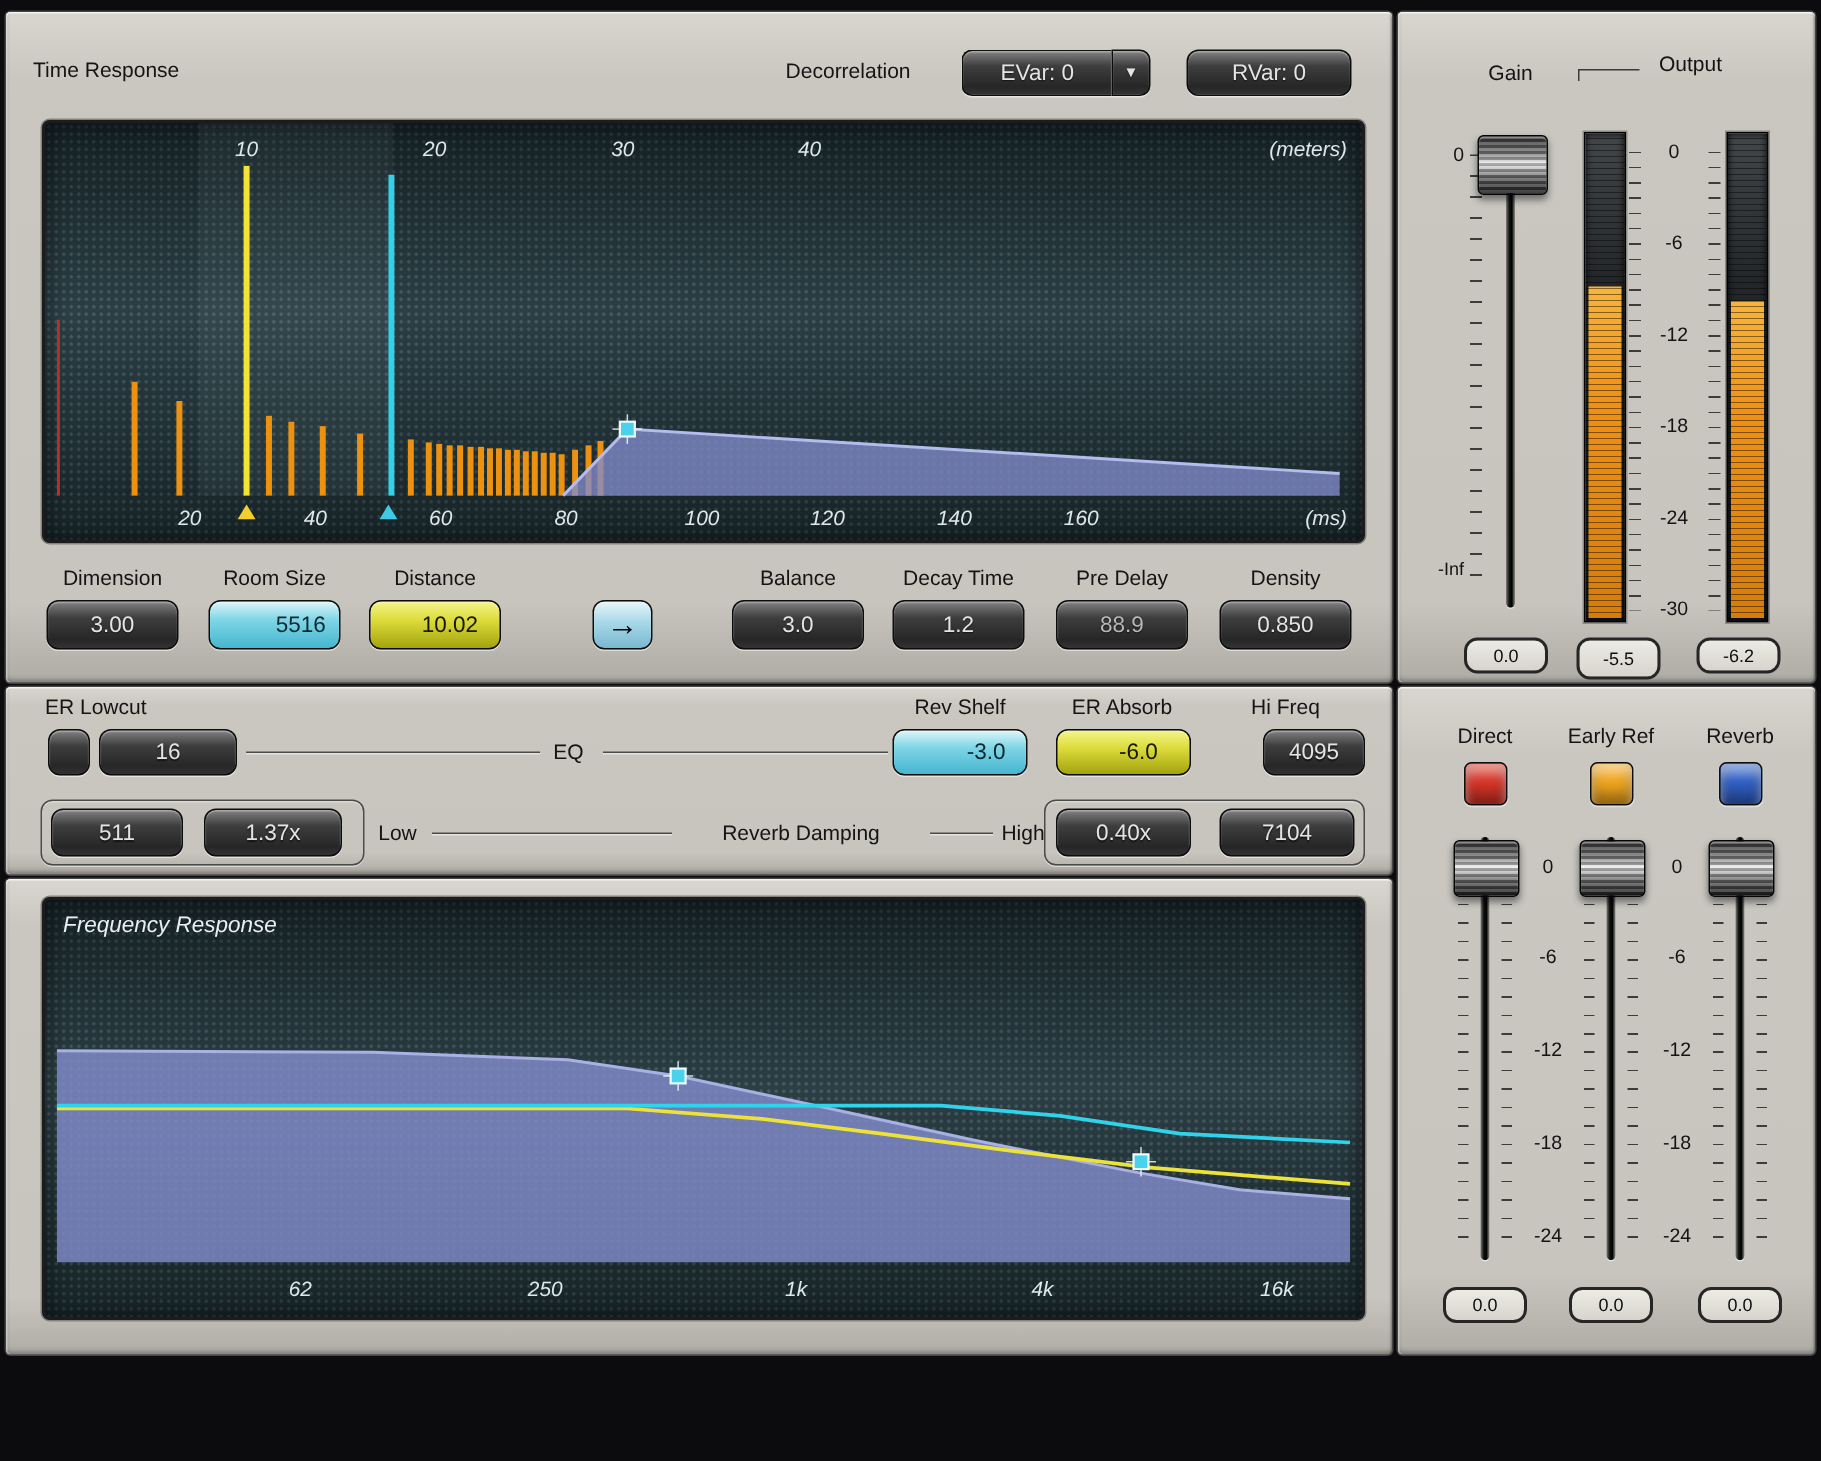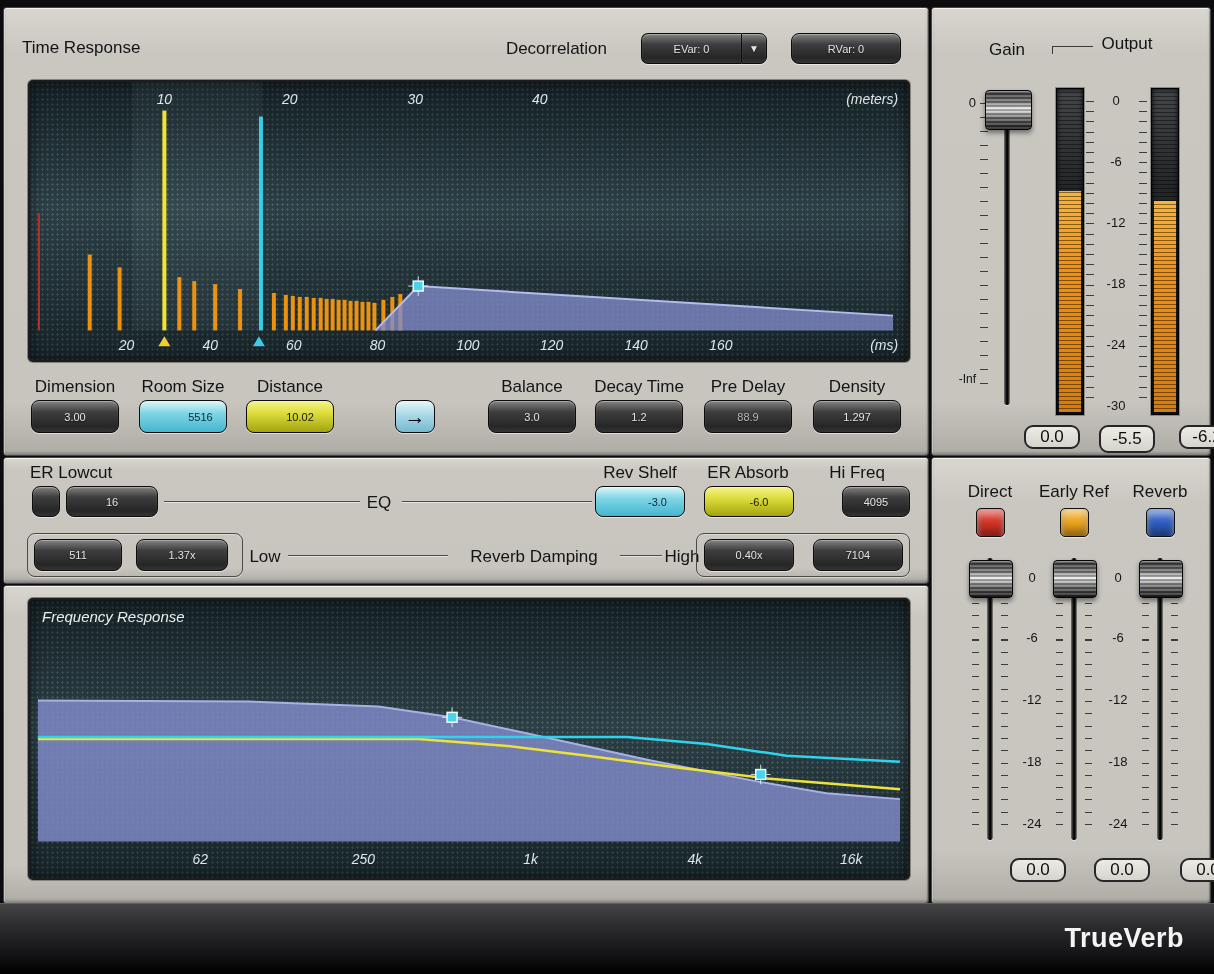--- a/index.html
+++ b/index.html
@@ -2,41 +2,41 @@
 <html><head>
 <meta charset="utf-8">
 <style>
   html,body{margin:0;padding:0;background:#000;}
   #root{position:relative;width:1214px;height:974px;background:#0c0c0e;overflow:hidden;
         font-family:"Liberation Sans",sans-serif;-webkit-font-smoothing:antialiased;}
   .panel{position:absolute;border-radius:3px;
     background:linear-gradient(180deg,#d8d6cf,#c9c7c0 10%,#c7c5be 88%,#aeaca5);
     box-shadow:inset 0 1px 0 rgba(255,255,255,.75),inset 1px 0 0 rgba(255,255,255,.4),
                inset -1px 0 0 rgba(0,0,0,.18),inset 0 -2px 3px rgba(0,0,0,.28),0 0 0 1px #454543;}
-  .lbl{position:absolute;font-size:17px;color:#141414;text-align:center;white-space:nowrap;}
+  .lbl{position:absolute;font-size:14px;color:#141414;text-align:center;white-space:nowrap;}
   .graph{position:absolute;box-sizing:border-box;border:2px solid #1c1c1c;border-radius:5px;
     background-color:#203238;
     background-image:linear-gradient(180deg,rgba(0,0,0,.38),rgba(200,230,235,.07) 45%,rgba(0,0,0,.30)),
       radial-gradient(rgba(150,190,200,.22) 1px,transparent 1.3px);
     background-size:auto,5px 5px;
     box-shadow:0 0 0 1px #84827c,inset 0 0 14px rgba(0,0,0,.55);font-style:italic;}
   .graph svg{position:absolute;left:0;top:0;}
   .graph text{font-family:"Liberation Sans",sans-serif;font-size:14px;fill:#dee7e9;}
   .gtitle{position:absolute;color:#e9eff1;font-size:15px;z-index:3;}
   .btn{position:absolute;display:flex;align-items:center;justify-content:center;box-sizing:border-box;
     background:linear-gradient(180deg,#828282,#3e3e3e 35%,#262626 82%,#343434);
-    color:#e4e4e4;font-size:11px;border-radius:8px;border:1px solid #0c0c0c;
+    color:#e4e4e4;font-size:15px;border-radius:8px;border:1px solid #0c0c0c;
     box-shadow:inset 0 1px 1px rgba(255,255,255,.35),0 1px 0 rgba(255,255,255,.55);
     text-shadow:0 1px 1px rgba(0,0,0,.6);cursor:default;}
   .btn.cyan{background:linear-gradient(180deg,#dcf6fa,#7ed5e5 40%,#45b6cf);color:#0a2a33;text-shadow:none;padding-left:35px;}
   .btn.yellow{background:linear-gradient(180deg,#f4f489,#dcdc3c 40%,#a3a30e);color:#191900;text-shadow:none;padding-left:20px;}
   .btn.light{background:linear-gradient(180deg,#e8f6fa,#a8d8e8 45%,#78b8d0);color:#000;text-shadow:none;}
   .vbox{position:absolute;display:flex;align-items:center;justify-content:center;box-sizing:border-box;
     background:linear-gradient(180deg,#ecebe4,#d6d4cd);border:2px solid #262626;border-radius:9px;
-    color:#0d0d0d;font-size:17px;margin-left:48px;}
+    color:#0d0d0d;font-size:12px;}
   .line{position:absolute;height:1px;background:#4a4a46;box-shadow:0 1px 0 rgba(255,255,255,.5);}
   .bracket{position:absolute;box-sizing:border-box;border:1px solid #4a4a46;border-radius:8px;
     box-shadow:0 1px 0 rgba(255,255,255,.45),inset 0 1px 0 rgba(255,255,255,.35);}
   .ftrack{position:absolute;width:6px;border-radius:3px;
     background:linear-gradient(90deg,#7c7c78,#141414 35%,#000 65%,#8e8e88);
     box-shadow:0 1px 0 rgba(255,255,255,.5);}
   .fcap{position:absolute;border-radius:4px;border:1px solid #050505;z-index:2;
     background:repeating-linear-gradient(180deg,rgba(255,255,255,.14) 0 2px,rgba(0,0,0,.28) 2px 4px),
       linear-gradient(180deg,#353535 0%,#828282 30%,#eeeeee 47%,#d2d2d2 53%,#6c6c6c 72%,#1d1d1d 100%);
     box-shadow:0 3px 5px rgba(0,0,0,.45),inset 0 1px 1px rgba(255,255,255,.4);}
@@ -135,21 +135,21 @@
 
     <div class="btn" style="left:27px;top:392px;width:88px;height:33px">3.00</div>
     <div class="btn cyan" style="left:135px;top:392px;width:88px;height:33px">5516</div>
     <div class="btn yellow" style="left:242px;top:392px;width:88px;height:33px">10.02</div>
     <div class="btn light" style="left:391px;top:392px;width:40px;height:33px;font-size:21px;font-weight:bold">
       <span>→</span>
     </div>
     <div class="btn" style="left:484px;top:392px;width:88px;height:33px">3.0</div>
     <div class="btn" style="left:591px;top:392px;width:88px;height:33px">1.2</div>
     <div class="btn" style="left:700px;top:392px;width:88px;height:33px;color:#b9b9b9">88.9</div>
-    <div class="btn" style="left:809px;top:392px;width:88px;height:33px">1.297</div>
+    <div class="btn" style="left:809px;top:392px;width:88px;height:33px">0.850</div>
   </div>
 
   <div class="panel" style="left:4px;top:458px;width:924px;height:125px">
     <div class="lbl" style="left:26px;top:5px;text-align:left">ER Lowcut</div>
     <div class="btn" style="left:28px;top:28px;width:28px;height:31px"></div>
     <div class="btn" style="left:62px;top:28px;width:92px;height:31px">16</div>
 
     <div class="line" style="left:160px;top:43px;width:196px"></div>
     <div class="lbl" style="left:358px;top:35px;width:34px">EQ</div>
     <div class="line" style="left:398px;top:43px;width:190px"></div>
@@ -262,17 +262,14 @@
 
     <div class="fcap" style="left:37px;top:102px;width:42px;height:36px"></div>
     <div class="fcap" style="left:121px;top:102px;width:42px;height:36px"></div>
     <div class="fcap" style="left:207px;top:102px;width:42px;height:36px"></div>
 
     <div class="vbox" style="left:30px;top:400px;width:56px;height:24px">0.0</div>
     <div class="vbox" style="left:114px;top:400px;width:56px;height:24px">0.0</div>
     <div class="vbox" style="left:200px;top:400px;width:56px;height:24px">0.0</div>
   </div>
 
-  <div id="bottom-bar">
-    <div id="brand">TrueVerb</div>
-  </div>
 
 </div>
 
 </body></html>

